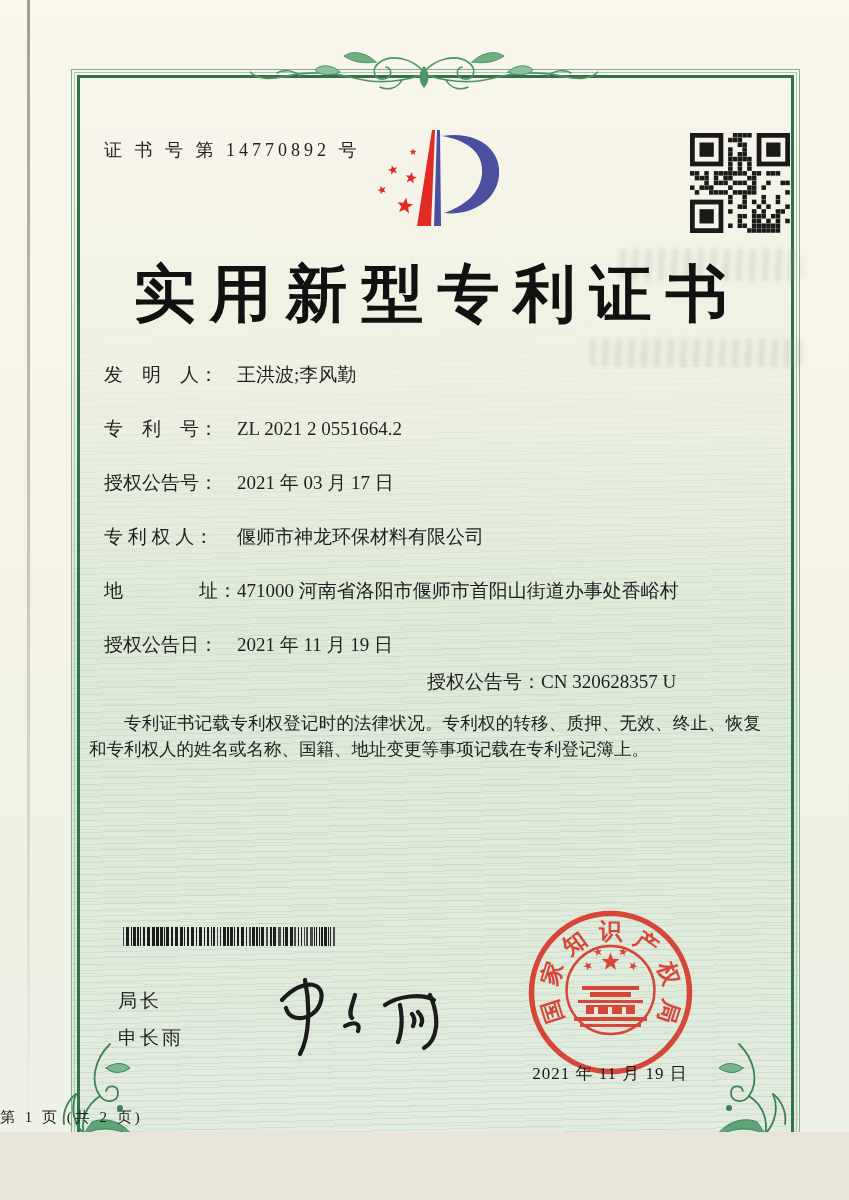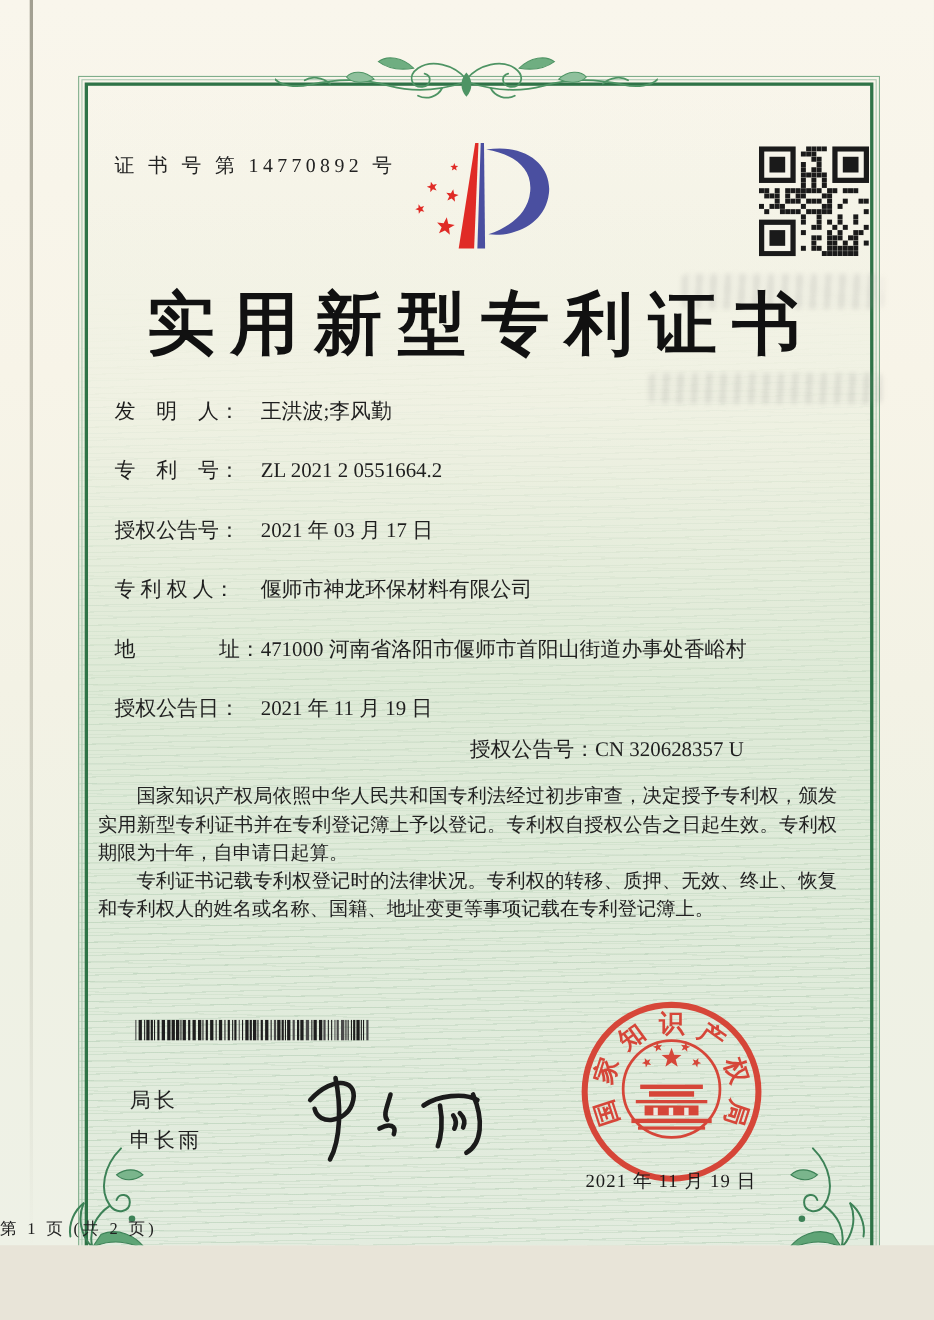--- a/index.html
+++ b/index.html
@@ -279,21 +279,20 @@
       <span class="flabel">授权公告日：</span>
       <span class="fvalue w190">2021 年 11 月 19 日</span>
       <span class="pair2">
         <span class="flabel" style="width:auto;">授权公告号：</span>
         <span class="fvalue">CN 320628357 U</span>
       </span>
     </div>
   </div>
 
   <div class="paras">
-    <p>国家知识产权局依照中华人民共和国专利法经过初步审查，决定授予专利权，颁发实用新型专利证书并在专利登记簿上予以登记。专利权自授权公告之日起生效。专利权期限为十年，自申请日起算。</p>
     <p>专利证书记载专利权登记时的法律状况。专利权的转移、质押、无效、终止、恢复和专利权人的姓名或名称、国籍、地址变更等事项记载在专利登记簿上。</p>
   </div>
 
   <svg class="barcode" id="barcode-svg" width="215" height="19" viewBox="0 0 215 19">
       <rect x="1" y="0" width="1" height="19" fill="#4a4a4a"></rect>
       <rect x="4" y="0" width="3" height="19" fill="#1e1e1e"></rect>
       <rect x="9" y="0" width="1" height="19" fill="#1e1e1e"></rect>
       <rect x="11" y="0" width="3" height="19" fill="#1e1e1e"></rect>
       <rect x="15" y="0" width="2" height="19" fill="#1e1e1e"></rect>
       <rect x="18" y="0" width="1" height="19" fill="#1e1e1e"></rect>

